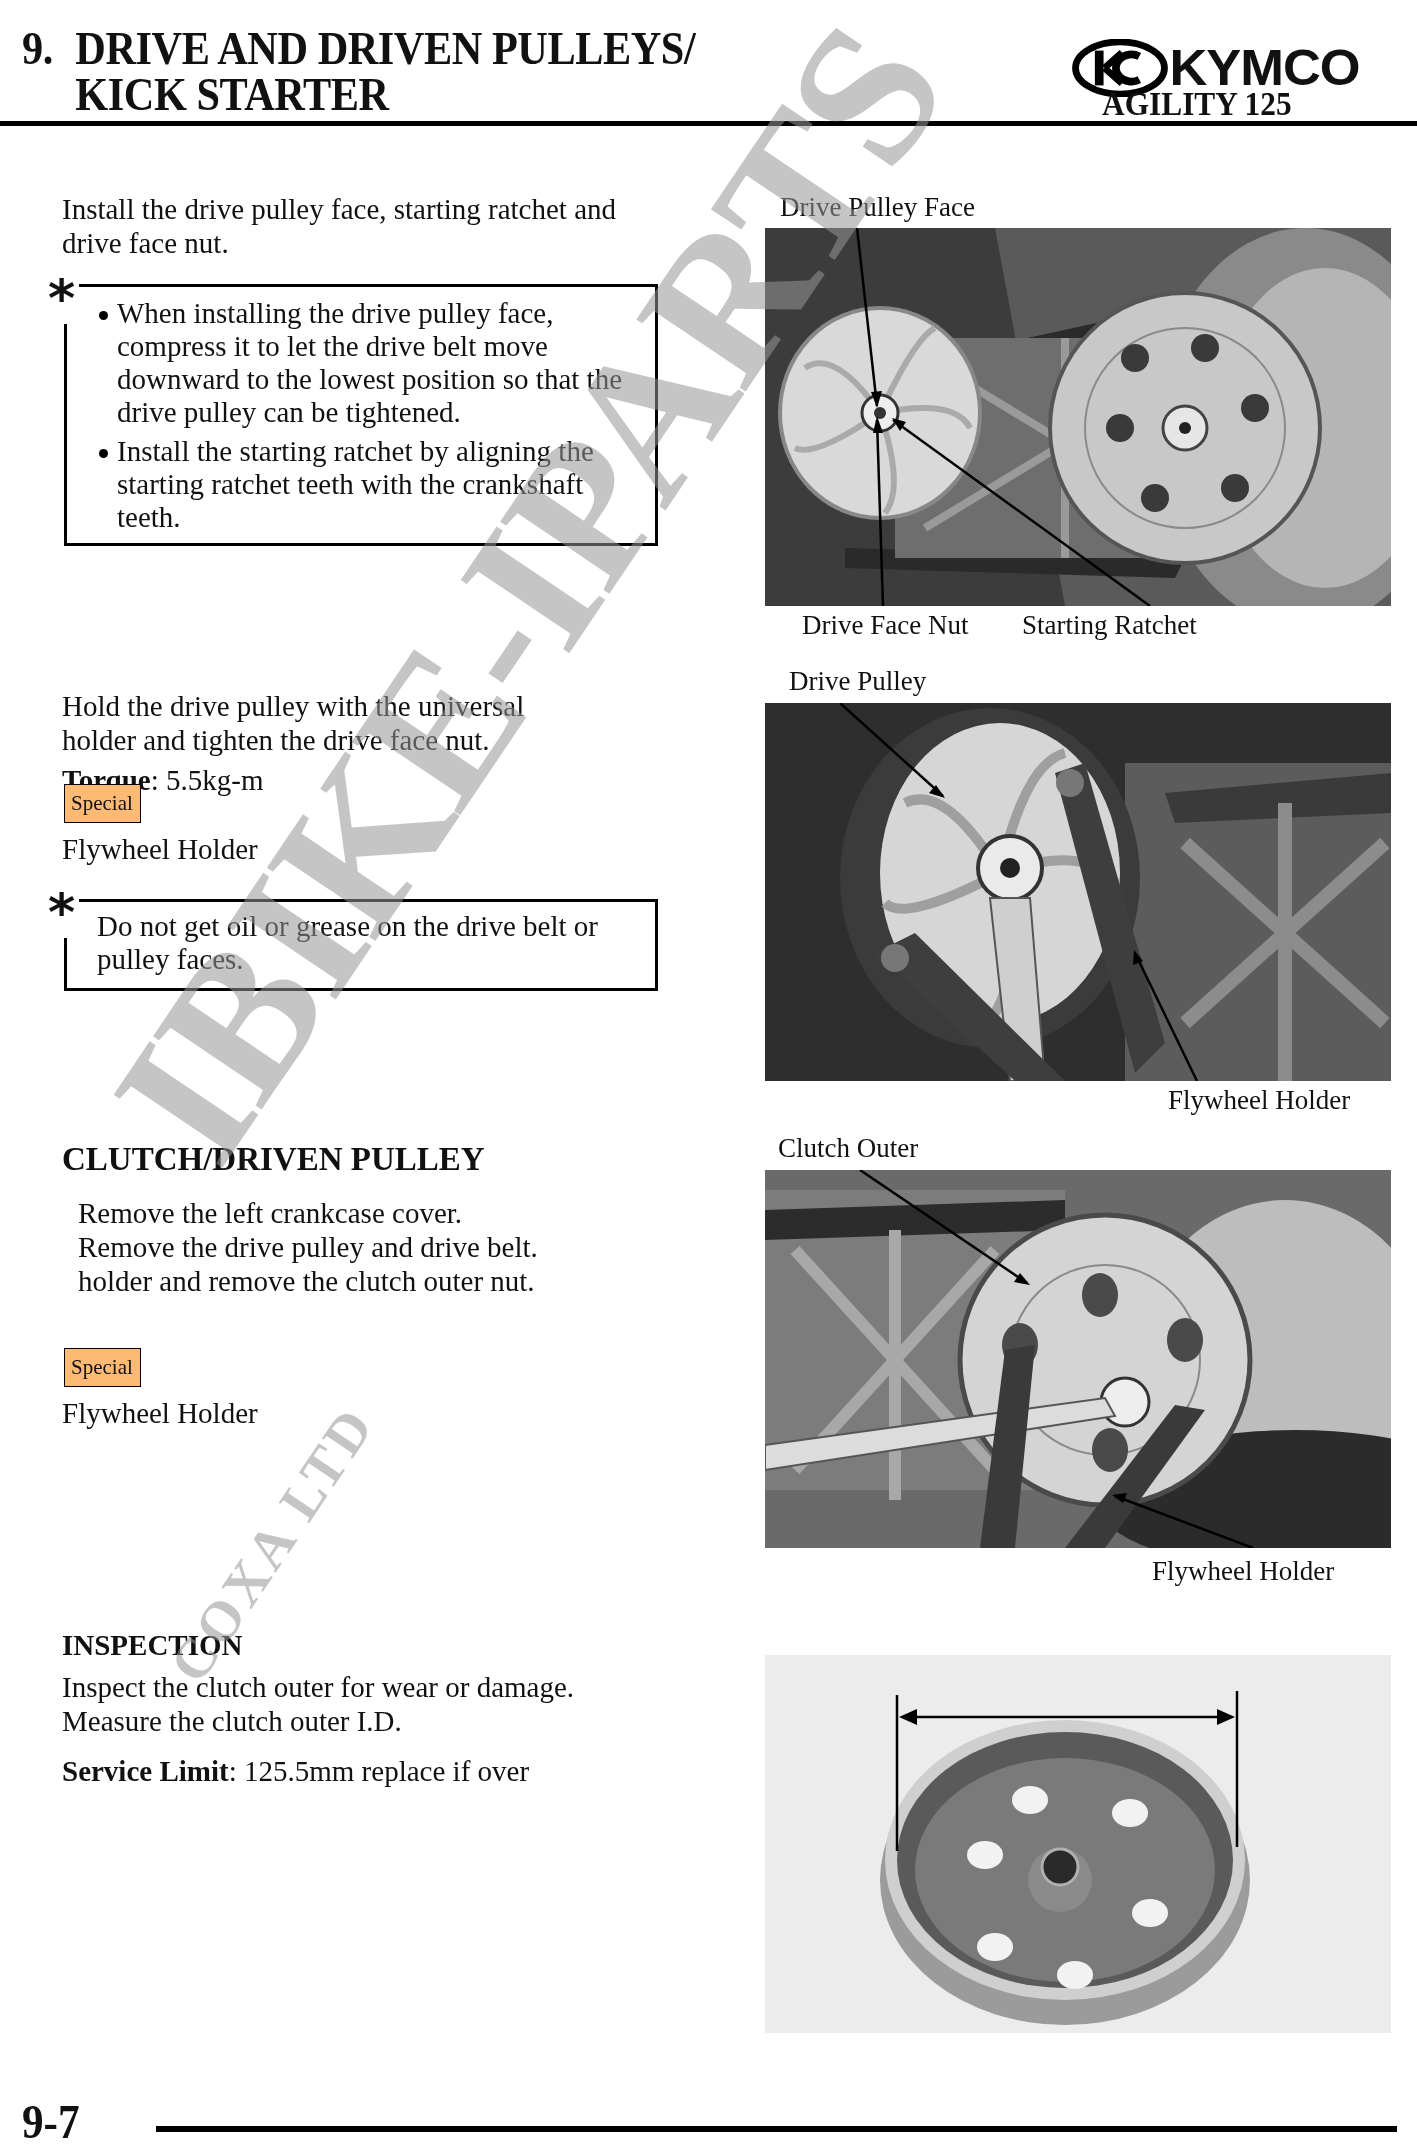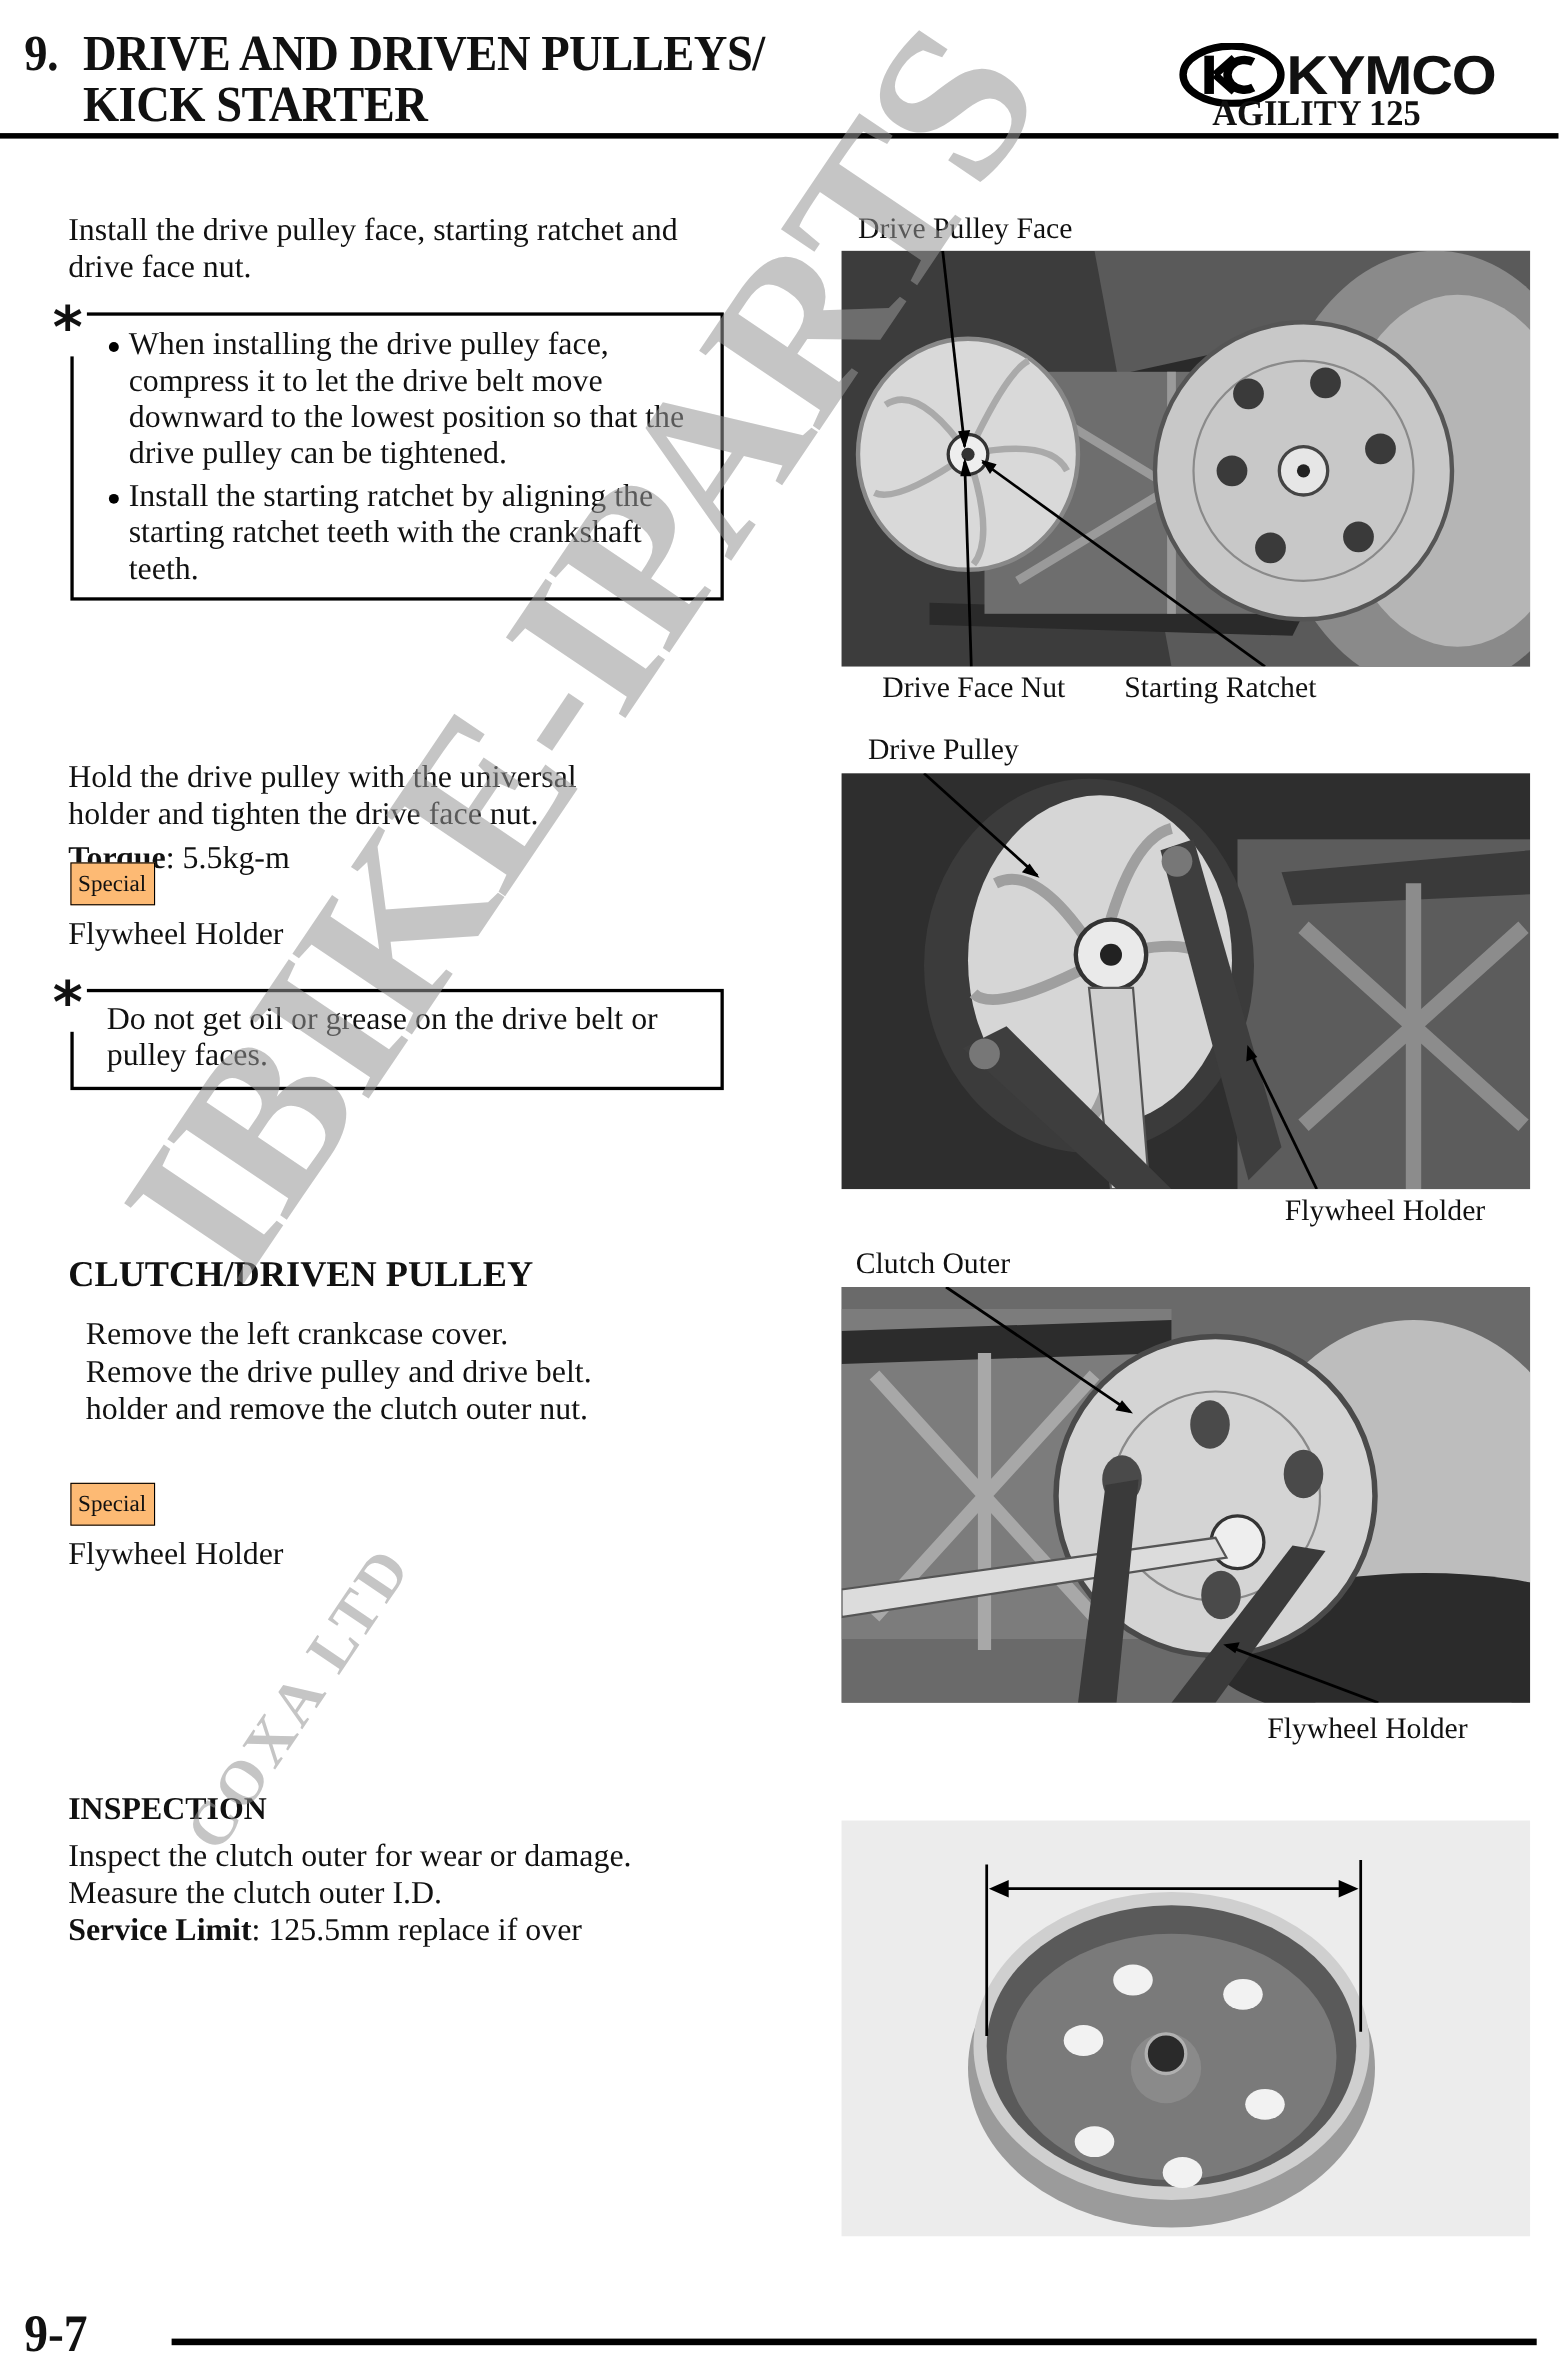--- a/index.html
+++ b/index.html
@@ -232,21 +232,21 @@
     <line x1="350" y1="326" x2="488" y2="378" stroke="#000" stroke-width="2.5"></line>
     <polygon points="347,325 362,323 358,333" fill="#000"></polygon>
   </svg>
 </div>
 <div class="cap" style="left:1152px; top:1556px;">Flywheel Holder</div>
 
 <div class="txt heading" style="left:62px; top:1628px; font-size:29px; line-height:34px;">INSPECTION</div>
 <div class="txt" style="left:62px; top:1670px; width:640px;">
   <p>Inspect the clutch outer for wear or damage.</p>
   <p>Measure the clutch outer I.D.</p>
-  <p style="margin-top:0;"><span class="b">Service Limit</span><span>: 125.5mm replace if over</span></p>
+  <p style="margin-top:16px;"><span class="b">Service Limit</span><span>: 125.5mm replace if over</span></p>
 </div>
 
 <div class="photo" style="left:765px; top:1655px; width:626px; height:378px; background:#efefef;">
   <svg viewBox="0 0 626 378" preserveAspectRatio="none">
     <rect width="626" height="378" fill="#ececec"></rect>
     <ellipse cx="300" cy="225" rx="185" ry="145" fill="#9b9b9b"></ellipse>
     <ellipse cx="300" cy="205" rx="180" ry="140" fill="#cfcfcf"></ellipse>
     <ellipse cx="300" cy="205" rx="168" ry="128" fill="#5a5a5a"></ellipse>
     <ellipse cx="300" cy="215" rx="150" ry="112" fill="#7a7a7a"></ellipse>
     <g fill="#f2f2f2">

